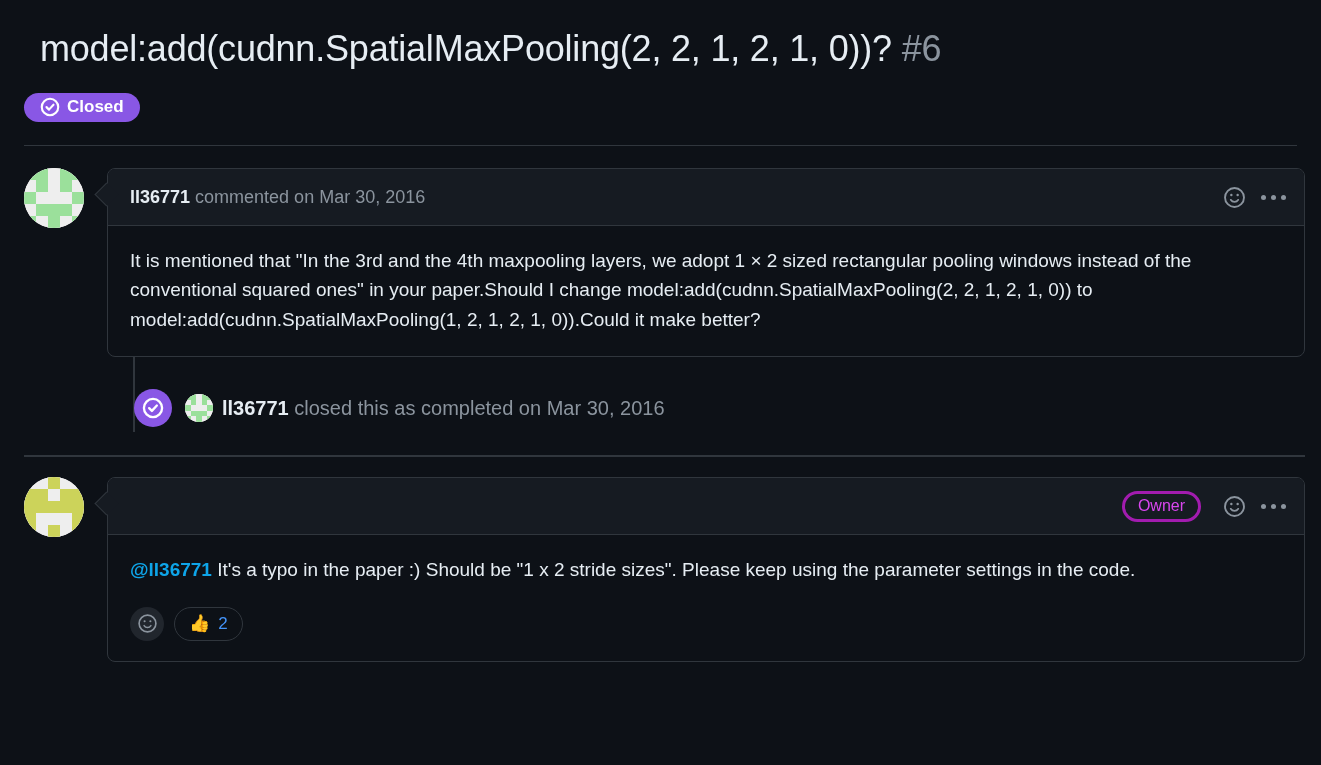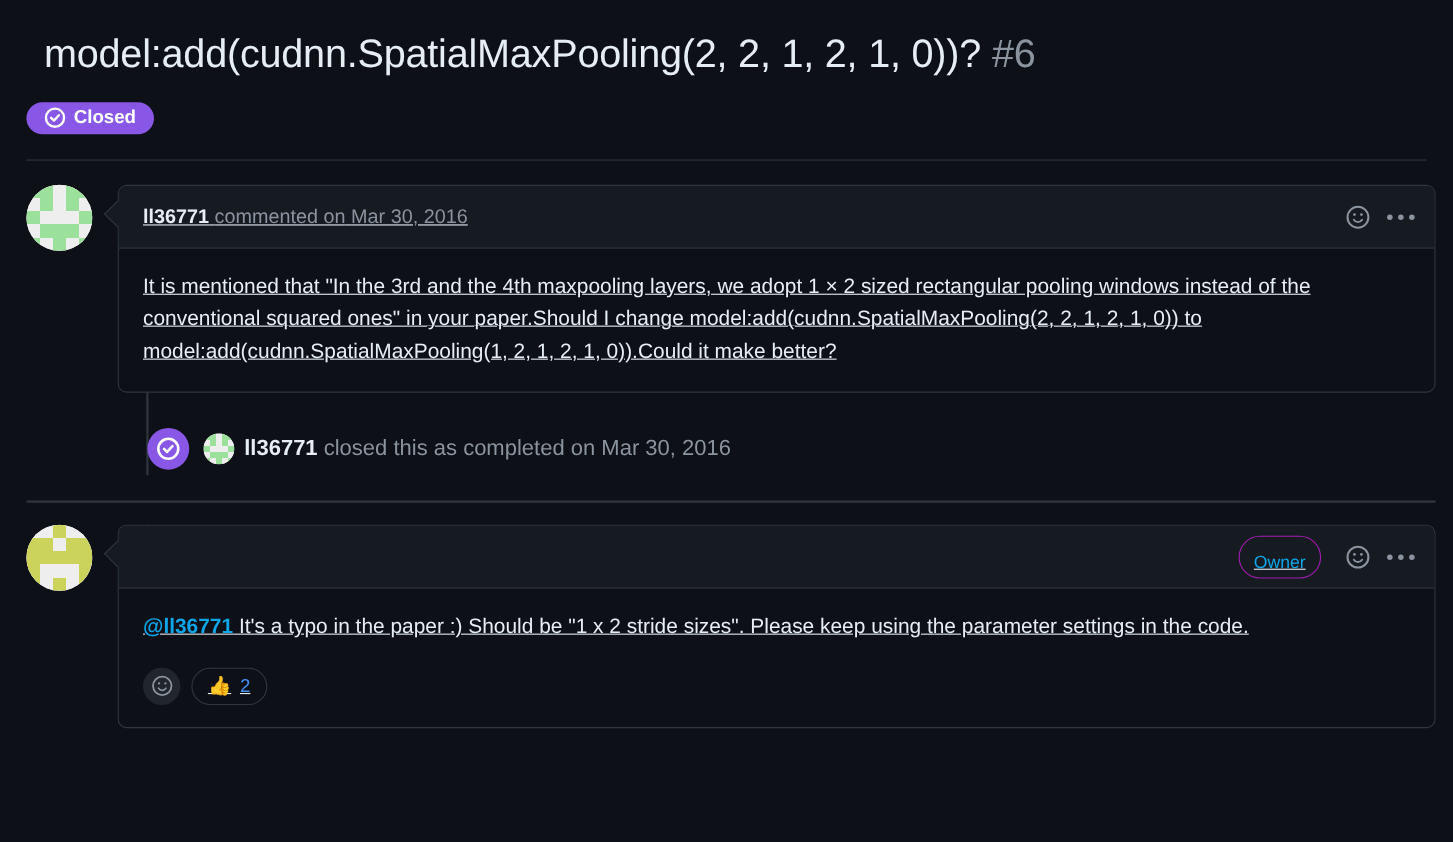--- a/index.html
+++ b/index.html
@@ -129,21 +129,20 @@
     transform: rotate(45deg);
     z-index: 3;
   }
   .comment-box {
     border: 1px solid #30363d;
     border-radius: 8px;
     background: #0d1117;
     overflow: hidden;
     position: relative;
     z-index: 2;
-    text-decoration: underline;
   }
   .comment-head {
     background: #161b22;
     border-bottom: 1px solid #30363d;
     display: flex;
     align-items: center;
     padding: 0 12px 0 22px;
     height: 57px;
     box-sizing: border-box;
   }
@@ -151,24 +150,24 @@
     font-size: 18px;
     color: #8b949e;
     white-space: nowrap;
   }
   .comment-head-text .author {
     color: #e6edf3;
     font-weight: 700;
   }
   .head-spacer { flex: 1 1 auto; }
   .owner-badge {
-    border: 1px solid #a21caf;
-    color: #0ea5e9;
+    border: 3px solid #a21caf;
+    color: #d946ef;
     border-radius: 20px;
-    padding: 16px 13px 5px 13px;
+    padding: 4px 13px 5px 13px;
     font-size: 16px;
     line-height: 1;
     margin-right: 12px;
     white-space: nowrap;
   }
   .icon-btn {
     width: 30px;
     height: 30px;
     display: inline-flex;
     align-items: center;

